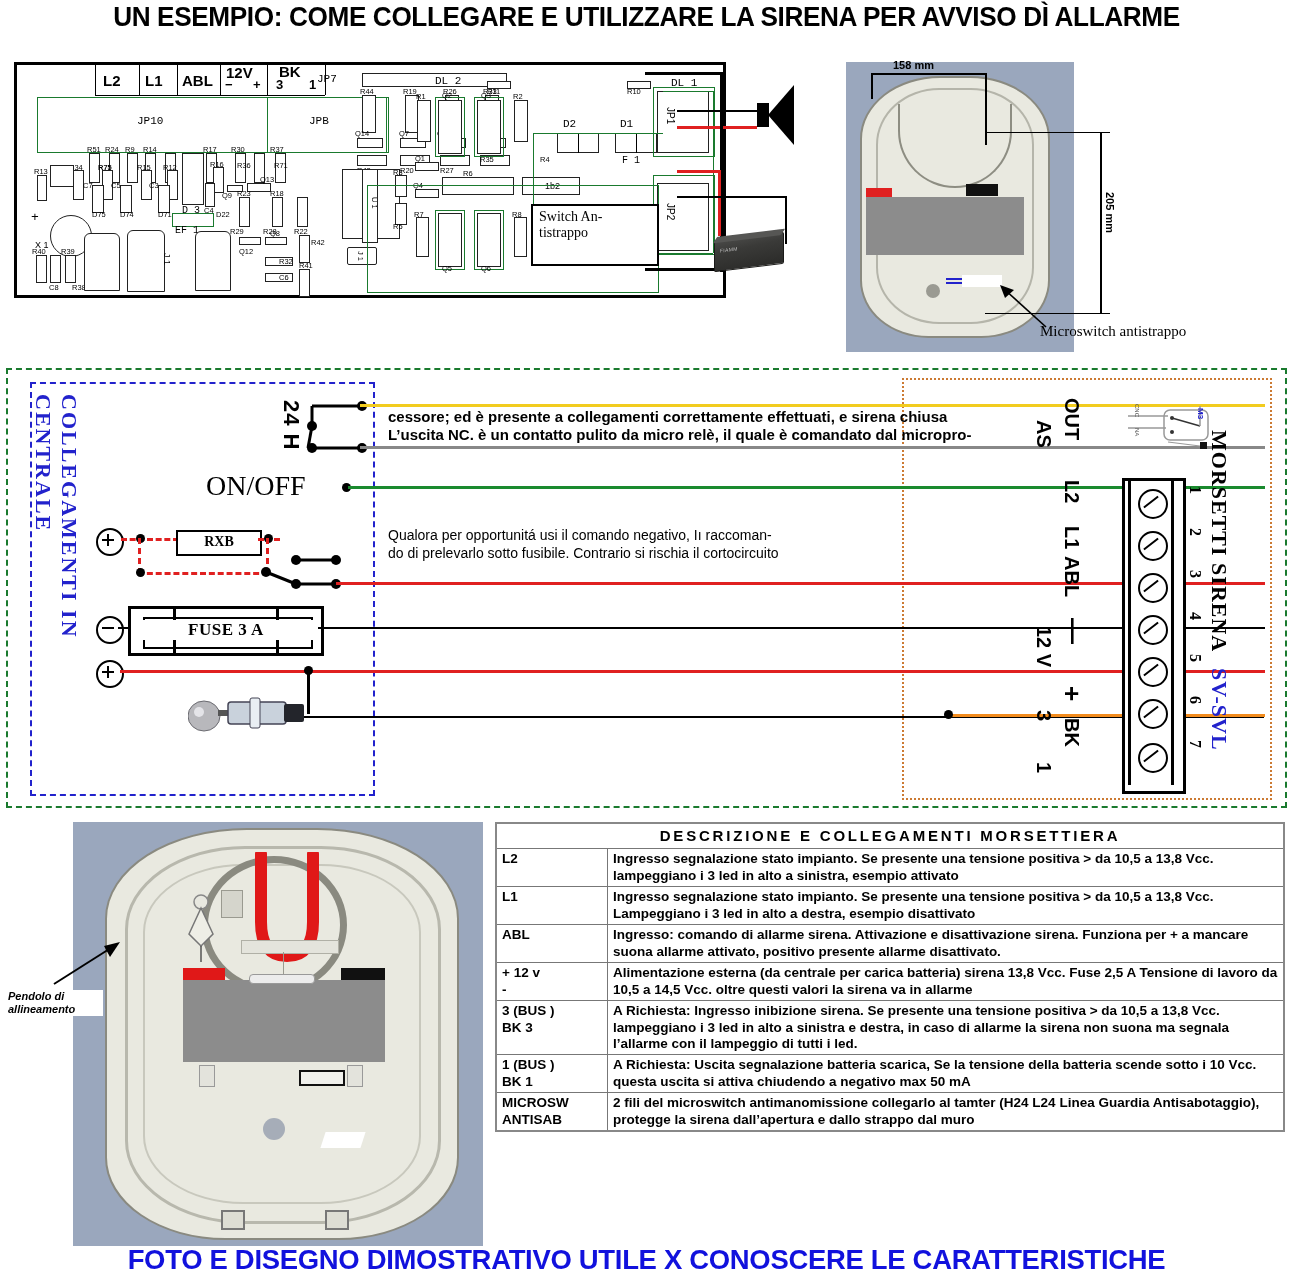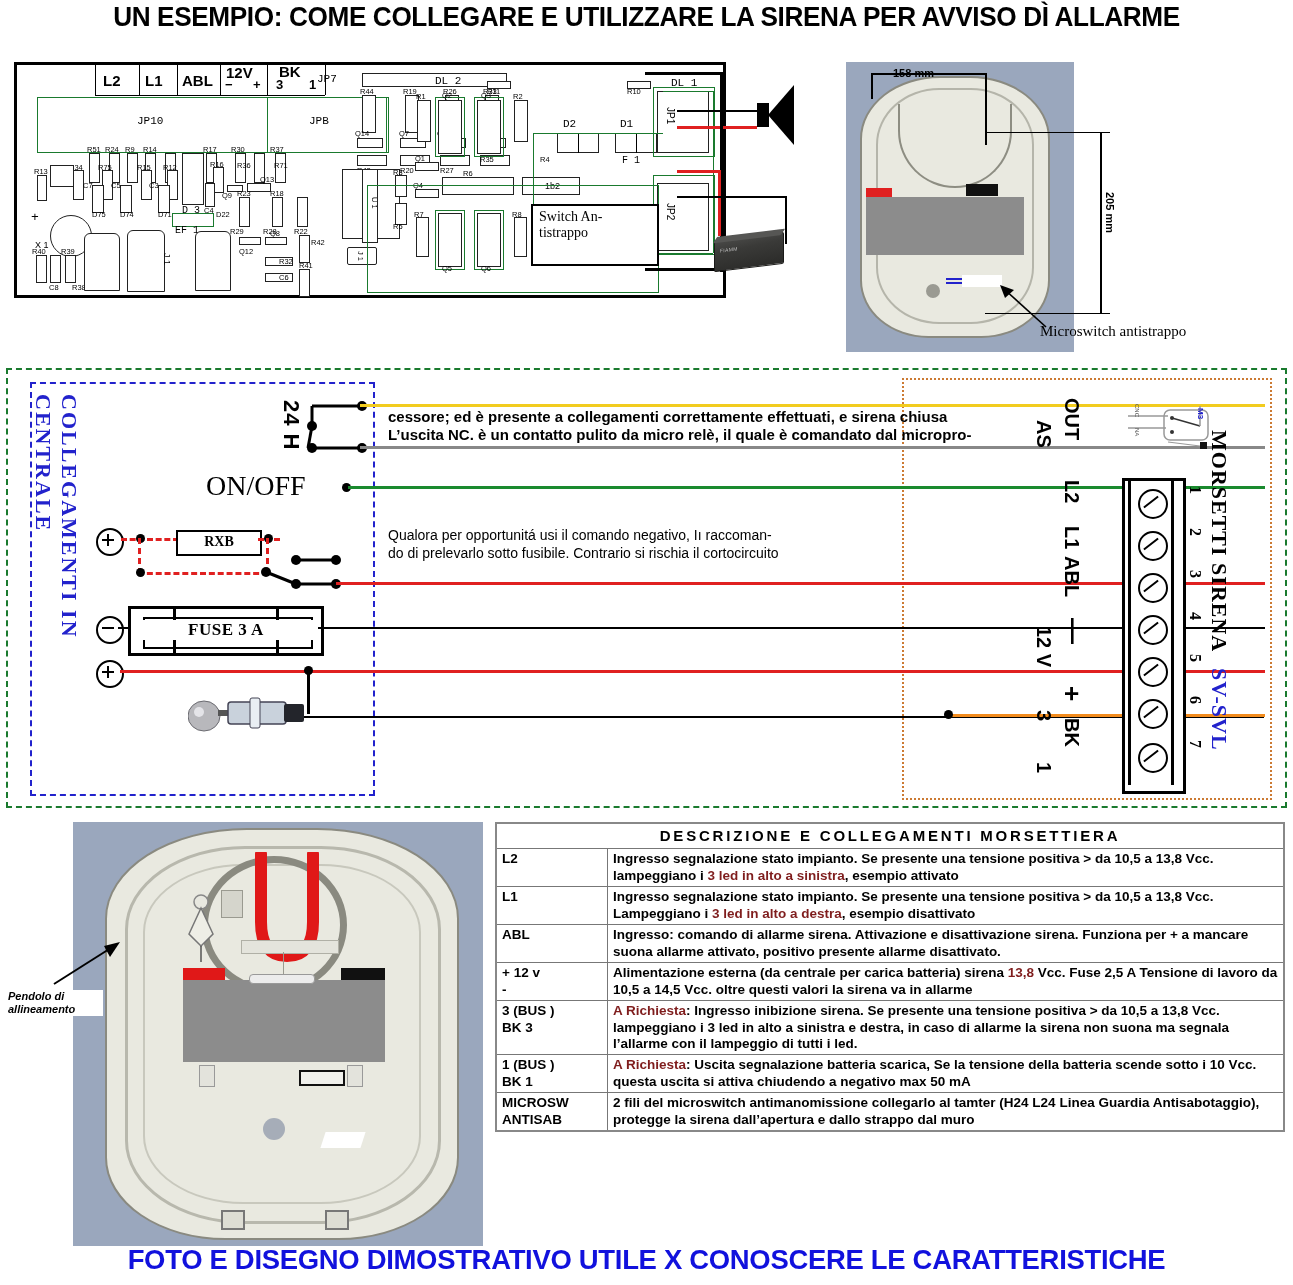--- a/index.html
+++ b/index.html
@@ -73,21 +73,21 @@
   #photo2{left:73px;top:822px;width:410px;height:424px;background:#9aa7bd;}
   #pendolo{position:absolute;left:8px;top:990px;width:95px;font-size:11px;font-weight:bold;font-style:italic;
            font-family:"Liberation Sans",sans-serif;line-height:1.2;background:#fff;}
 
   
   #tbl{left:495px;top:822px;width:790px;border:2px solid #888;border-collapse:collapse;background:#fff;}
   #tbl td,#tbl th{border:1px solid #777;padding:2px 5px;font-size:13.5px;font-weight:bold;
                   font-family:"Liberation Sans",sans-serif;vertical-align:top;line-height:1.22;color:#000;}
   #tbl th{text-align:center;font-size:15px;letter-spacing:2.8px;padding:3px 0;}
   #tbl td.k{width:100px;white-space:pre-line;}
-  .bl{color:#7f1d1d;}
+  .bl{color:#000000;}
 
   
   #footer{left:0;top:1244px;width:1293px;text-align:center;color:#1111dd;font-size:28px;font-weight:bold;
           letter-spacing:-0.3px;white-space:nowrap;transform:scaleX(0.98);transform-origin:center;}
 </style>
 </head>
 <body>
 
 <div class="abs" id="title">UN ESEMPIO: COME COLLEGARE E UTILIZZARE LA SIRENA PER AVVISO DÌ ALLARME</div>
 
@@ -205,21 +205,21 @@
   <span class="lbl" style="left:186px;top:80px;">R17</span>
   <div class="pad" style="left:218px;top:88px;width:11px;height:30px;"></div>
   <span class="lbl" style="left:214px;top:80px;">R30</span>
   <div class="pad" style="left:237px;top:88px;width:11px;height:30px;"></div>
   <div class="pad" style="left:258px;top:88px;width:11px;height:30px;"></div>
   <span class="lbl" style="left:253px;top:80px;">R37</span>
 
   <div class="pad" style="left:56px;top:105px;width:11px;height:30px;"></div>
   <span class="lbl" style="left:52px;top:98px;">R34</span>
   <div class="pad" style="left:85px;top:105px;width:11px;height:30px;"></div>
-  <span class="lbl" style="left:81px;top:98px;">R75</span>
+  <span class="lbl" style="left:81px;top:98px;font-weight:bold;">R75</span>
   <div class="pad" style="left:124px;top:105px;width:11px;height:30px;"></div>
   <span class="lbl" style="left:120px;top:98px;">R15</span>
   <div class="pad" style="left:150px;top:105px;width:11px;height:30px;"></div>
   <span class="lbl" style="left:146px;top:98px;">R12</span>
   <div class="pad" style="left:196px;top:102px;width:11px;height:26px;"></div>
   <span class="lbl" style="left:193px;top:95px;">R16</span>
   <span class="lbl" style="left:220px;top:96px;">R36</span>
   <span class="lbl" style="left:257px;top:96px;">R71</span>
 
   <div class="pad" style="left:20px;top:110px;width:10px;height:26px;"></div>
@@ -349,21 +349,21 @@
   <div class="abs" style="left:20px;top:135px;width:158px;height:58px;background:#8c8c8c;"></div>
   <div class="abs" style="left:80px;top:222px;width:14px;height:14px;border-radius:50%;background:#9a9a92;"></div>
   <div class="abs" style="left:100px;top:216px;width:16px;height:2px;background:#2222cc;"></div>
   <div class="abs" style="left:100px;top:220px;width:16px;height:2px;background:#2222cc;"></div>
   <div class="abs" style="left:116px;top:213px;width:40px;height:12px;background:#fff;"></div>
 </div>
 
 <div class="dimline abs" style="left:871px;top:73px;width:116px;height:2px;background:#000;"></div>
 <div class="dimline abs" style="left:871px;top:73px;width:2px;height:26px;background:#000;"></div>
 <div class="dimline abs" style="left:985px;top:73px;width:2px;height:72px;background:#000;"></div>
-<div class="dimtxt abs" style="left:893px;top:67px;">158 mm</div>
+<div class="dimtxt abs" style="left:893px;top:59px;">158 mm</div>
 <div class="dimline abs" style="left:985px;top:132px;width:125px;height:1px;background:#000;"></div>
 <div class="dimline abs" style="left:985px;top:313px;width:125px;height:1px;background:#000;"></div>
 <div class="dimline abs" style="left:1100px;top:132px;width:2px;height:181px;background:#000;"></div>
 <div class="dimtxt abs" style="left:1104px;top:192px;writing-mode:vertical-rl;">205 mm</div>
 <svg class="abs" style="left:1000px;top:285px;width:60px;height:50px;">
   <line x1="4" y1="4" x2="46" y2="42" stroke="#000" stroke-width="1.6"></line>
   <polygon points="0,0 14,5 5,13" fill="#000"></polygon>
 </svg>
 <div class="dimtxt abs" style="left:1040px;top:323px;font-size:15px;font-weight:normal;font-family:'Liberation Serif',serif;">Microswitch antistrappo</div>
 

